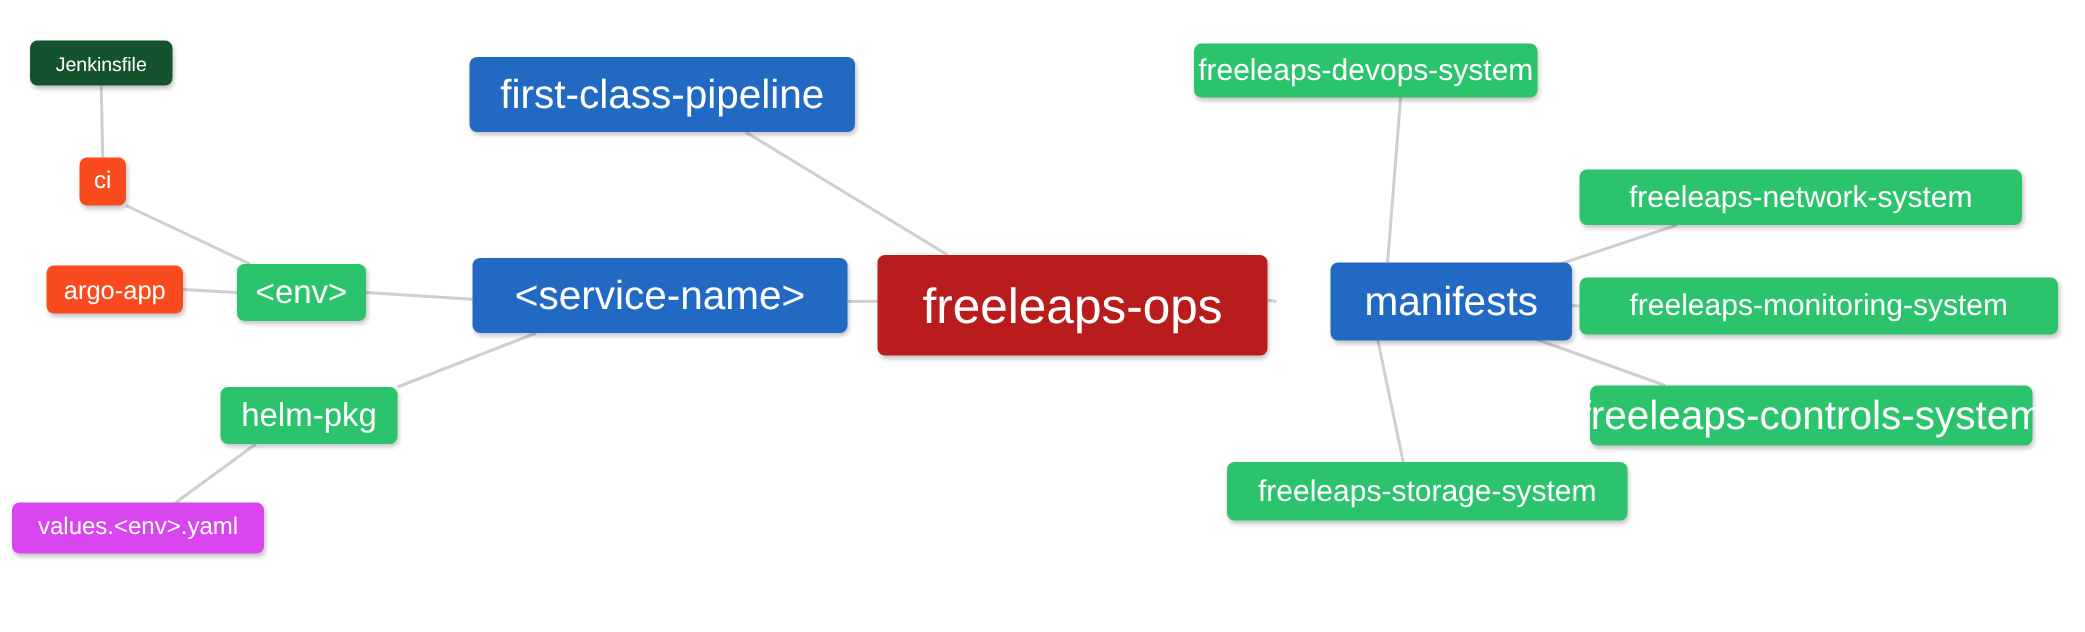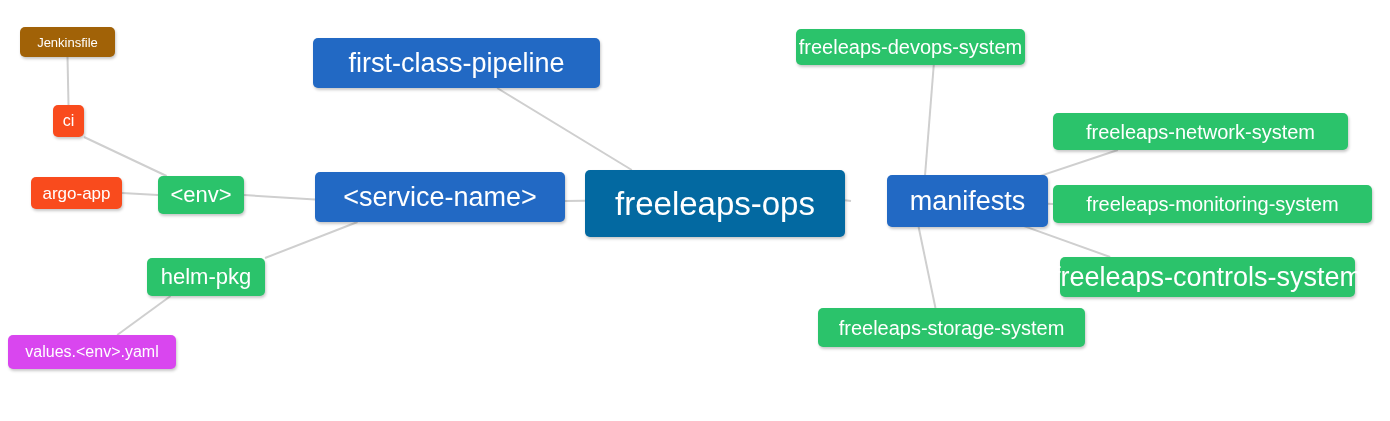--- a/index.html
+++ b/index.html
@@ -51,39 +51,39 @@
       <line x1="357.5" y1="222" x2="265" y2="258" stroke="#CFCFCF" stroke-width="2"></line>
       <line x1="170.6" y1="296" x2="117.2" y2="335" stroke="#CFCFCF" stroke-width="2"></line>
       <line x1="845" y1="200.15" x2="851" y2="201" stroke="#CFCFCF" stroke-width="2"></line>
       <line x1="925.06" y1="175" x2="933.76" y2="65" stroke="#CFCFCF" stroke-width="2"></line>
       <line x1="1012" y1="185.4" x2="1117.9" y2="150" stroke="#CFCFCF" stroke-width="2"></line>
       <line x1="1012" y1="202.04" x2="1053" y2="204" stroke="#CFCFCF" stroke-width="2"></line>
       <line x1="1012" y1="221.8" x2="1110.15" y2="257" stroke="#CFCFCF" stroke-width="2"></line>
       <line x1="918.62" y1="227" x2="935.48" y2="308" stroke="#CFCFCF" stroke-width="2"></line>
     </svg>
 
-<div class="node" style="left: 20px; top: 27px; width: 95px; height: 30px; font-size: 13px; background: #a16207;">
+<div class="node" style="left: 20px; top: 27px; width: 95px; height: 30px; font-size: 13px; background: #14532d;">
       <span>Jenkinsfile</span>
     </div>
     <div class="node" style="left: 53px; top: 105px; width: 31px; height: 32px; font-size: 16px; background: rgb(249, 75, 29);">
       <span>ci</span>
     </div>
     <div class="node" style="left: 31px; top: 177px; width: 91px; height: 32px; font-size: 17px; background: rgb(249, 75, 29);">
       <span>argo-app</span>
     </div>
     <div class="node" style="left: 158px; top: 176px; width: 86px; height: 38px; font-size: 22px; background: rgb(43, 195, 107);">
       <span>&lt;env&gt;</span>
     </div>
     <div class="node" style="left: 315px; top: 172px; width: 250px; height: 50px; font-size: 27px; background: rgb(34, 105, 196);">
       <span>&lt;service-name&gt;</span>
     </div>
-    <div class="node" style="left: 313px; top: 38px; width: 287px; height: 50px; font-size: 27px; background: rgb(34, 105, 196);">
+    <div class="node" style="left: 313px; top: 38px; width: 257px; height: 50px; font-size: 27px; background: rgb(34, 105, 196);">
       <span>first-class-pipeline</span>
     </div>
-    <div class="node" style="left: 585px; top: 170px; width: 260px; height: 67px; font-size: 33px; background: #0369a1; align-items: center;">
+    <div class="node" style="left: 585px; top: 170px; width: 260px; height: 67px; font-size: 33px; background: #b91c1c; align-items: center;">
       <span>freeleaps-ops</span>
     </div>
     <div class="node" style="left: 851px; top: 175px; width: 161px; height: 52px; font-size: 27px; background: rgb(34, 105, 196); margin-left: 36px;">
       <span>manifests</span>
     </div>
     <div class="node" style="left: 147px; top: 258px; width: 118px; height: 38px; font-size: 22px; background: rgb(43, 195, 107);">
       <span>helm-pkg</span>
     </div>
     <div class="node" style="left: 8px; top: 335px; width: 168px; height: 34px; font-size: 16px; background: #d946ef;">
       <span>values.&lt;env&gt;.yaml</span>

